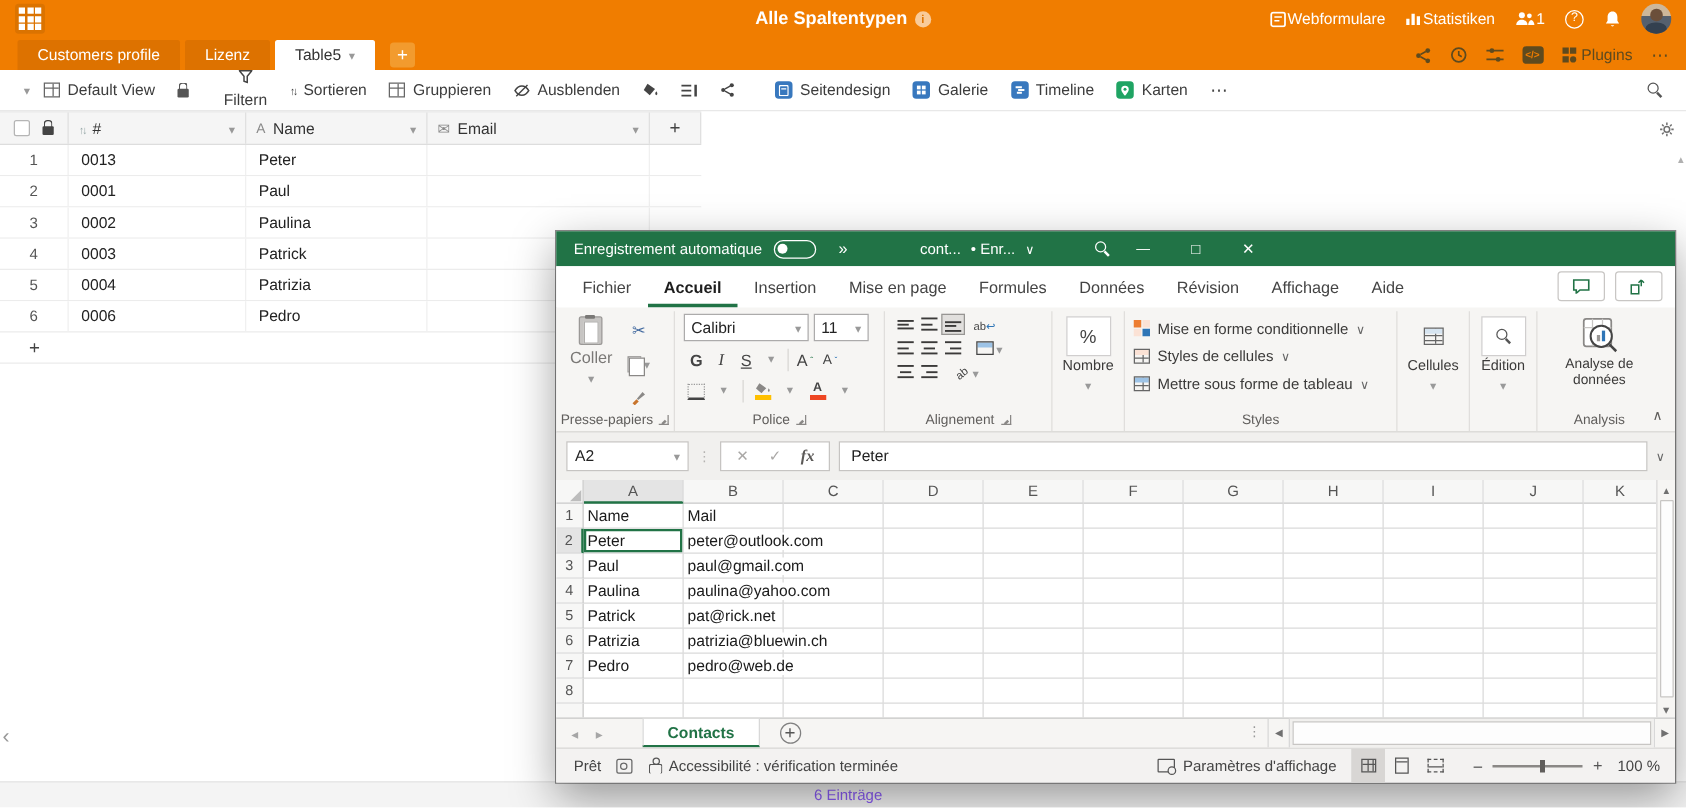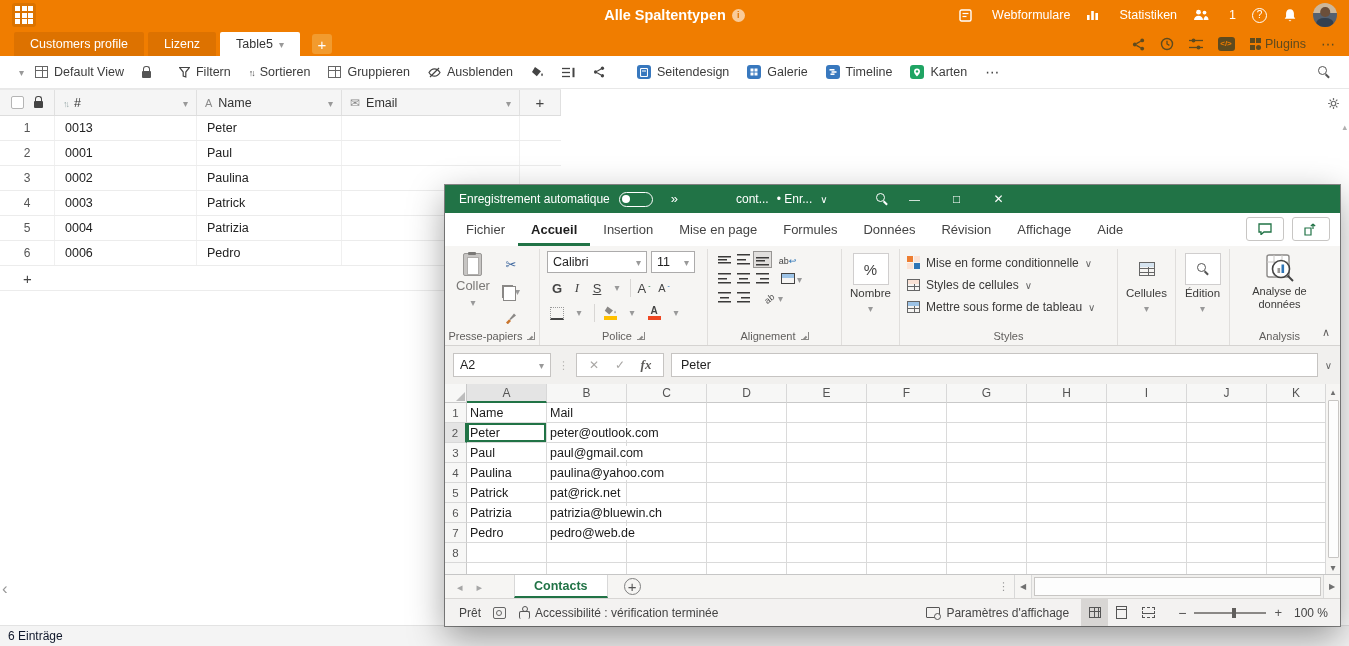--- a/index.html
+++ b/index.html
@@ -90,21 +90,21 @@
   .launcher::before{content:"";position:absolute;right:1px;bottom:1px;width:4px;height:1.5px;background:#8A8886;transform:rotate(-45deg);}
 
   
   .st-orange{position:absolute;top:0;left:0;right:0;height:68px;background:#F07D00;}
   .st-r1{height:30px;display:flex;align-items:center;padding:0 12px;position:relative;}
   .st-logo{width:24px;height:24px;background:#DB7300;border-radius:3px;display:grid;grid-template-columns:repeat(3,5px);grid-auto-rows:5px;gap:1.5px;place-content:center;z-index:2;}
   .st-logo i{background:#fff;}
   .st-title{position:absolute;left:0;right:0;top:0;height:30px;display:flex;align-items:center;justify-content:center;gap:6px;color:#fff;font-weight:bold;font-size:14.5px;}
   .st-info{width:13px;height:13px;border-radius:50%;background:rgba(255,255,255,.6);color:#E07400;display:inline-flex;align-items:center;justify-content:center;}
   .st-top-icons{margin-left:auto;display:flex;align-items:center;gap:16px;color:#fff;font-size:12.5px;z-index:2;}
-  .st-top-icons .it{display:flex;align-items:center;gap:20px;cursor:pointer;}
+  .st-top-icons .it{display:flex;align-items:center;gap:1px;cursor:pointer;}
   .st-qcircle{width:15px;height:15px;border:1.5px solid #fff;border-radius:50%;display:inline-flex;align-items:center;justify-content:center;}
   .st-r2{height:26px;display:flex;align-items:flex-end;padding-left:14px;}
   .st-tab{height:24px;display:flex;align-items:center;gap:6px;padding:0 16px;background:#DD7200;color:#fff;font-size:12.5px;margin-right:4px;border-radius:2px 2px 0 0;cursor:pointer;white-space:nowrap;}
   .st-tab.active{background:#fff;color:#333;}
   .st-addtab{width:20px;height:20px;margin:0 0 2px 8px;background:#F29B2E;border-radius:3px;color:#fff;display:flex;align-items:center;justify-content:center;cursor:pointer;}
   .st-r2-icons{margin-left:auto;display:flex;align-items:center;gap:15px;color:#5E4A1E;padding:0 14px 5px 0;}
   .st-r2-icons .ic{cursor:pointer;display:inline-flex;align-items:center;gap:4px;font-size:12.5px;}
   .codebox{width:17px;height:14px;border-radius:3px;background:#5E4A1E;color:#F07D00;display:inline-flex;align-items:center;justify-content:center;}
   .plug{display:grid;grid-template-columns:5px 5px;grid-auto-rows:5px;gap:1.5px;}
   .plug i{background:#5E4A1E;}
@@ -121,21 +121,21 @@
   .c-id{width:142px;} .c-name{width:145px;} .c-email{width:178px;}
   .c-add{width:41px;justify-content:center;color:#444;}
   .strow{display:flex;height:25px;border-bottom:1px solid #ECECEC;background:#fff;font-size:12.5px;color:#222;}
   .strow>div{border-right:1px solid #F0F0F0;display:flex;align-items:center;padding:0 10px;}
   .strow .rn{width:55px;justify-content:center;color:#555;font-size:12px;padding:0;}
   .st-addrow{display:flex;height:25px;border-bottom:1px solid #ECECEC;align-items:center;color:#444;}
   .st-addrow .rn{width:55px;display:flex;justify-content:center;}
   .st-gear{position:absolute;top:96px;right:8px;color:#707070;cursor:pointer;}
   .st-vscroll{position:absolute;top:118px;right:2px;color:#B0B0B0;cursor:pointer;}
   .st-hleft{position:absolute;left:2px;top:580px;color:#999;cursor:pointer;}
-  .st-bottom{position:absolute;left:0;right:0;bottom:0;height:21px;background:#F4F4F4;border-top:1px solid #E3E3E3;display:flex;align-items:center;padding-left:8px;font-size:12px;color:#0f172a;}
+  .st-bottom{position:absolute;left:0;right:0;bottom:0;height:21px;background:#F4F4F4;border-top:1px solid #E3E3E3;display:flex;align-items:center;padding-left:8px;font-size:12px;color:#8b5cf6;justify-content:center;}
 
   
   .xl{position:absolute;left:445px;top:185px;width:895px;height:441px;background:#fff;z-index:10;
       box-shadow:0 12px 34px rgba(0,0,0,.38), 0 0 0 1px #8C8C8C;display:flex;flex-direction:column;font-size:12px;color:#333;}
   .xl-title{height:28px;background:#217346;color:#fff;display:flex;align-items:center;font-size:12px;flex:none;}
   .xl-title .lbl{margin-left:14px;margin-right:9px;white-space:nowrap;}
   .xl-doc{display:flex;align-items:center;gap:8px;margin-left:58px;cursor:pointer;white-space:nowrap;}
   .xl-user{margin-left:42px;display:flex;align-items:center;gap:16px;}
   .xl-winbtns{display:flex;height:100%;margin-left:6px;}
   .xl-winbtns>div{width:42px;display:flex;align-items:center;justify-content:center;cursor:pointer;}
@@ -322,21 +322,21 @@
   <span class="tb" style="padding-right:2px;">
       <span class="i i-car"></span>
     </span>
   <span class="tb">
     <span class="gridic"></span>
     <span>Default View</span>
   </span>
   <span class="tb" style="color:#555;">
       <span class="lock"></span>
     </span>
-  <span class="tb" style="margin-left:10px;">
+  <span class="tb" style="margin-left:10px;flex-direction:column;">
     <svg width="11" height="11" viewBox="0 0 11 11">
         <path d="M0.5 0.5h10L6.8 5v5l-2.6-1V5Z" fill="none" stroke="#444" stroke-width="1.2"></path>
       </svg>
     <span>Filtern</span>
   </span>
   <span class="tb">
     <span class="i i-sort" style="color:#444;"></span>
     <span>Sortieren</span>
   </span>
   <span class="tb">

